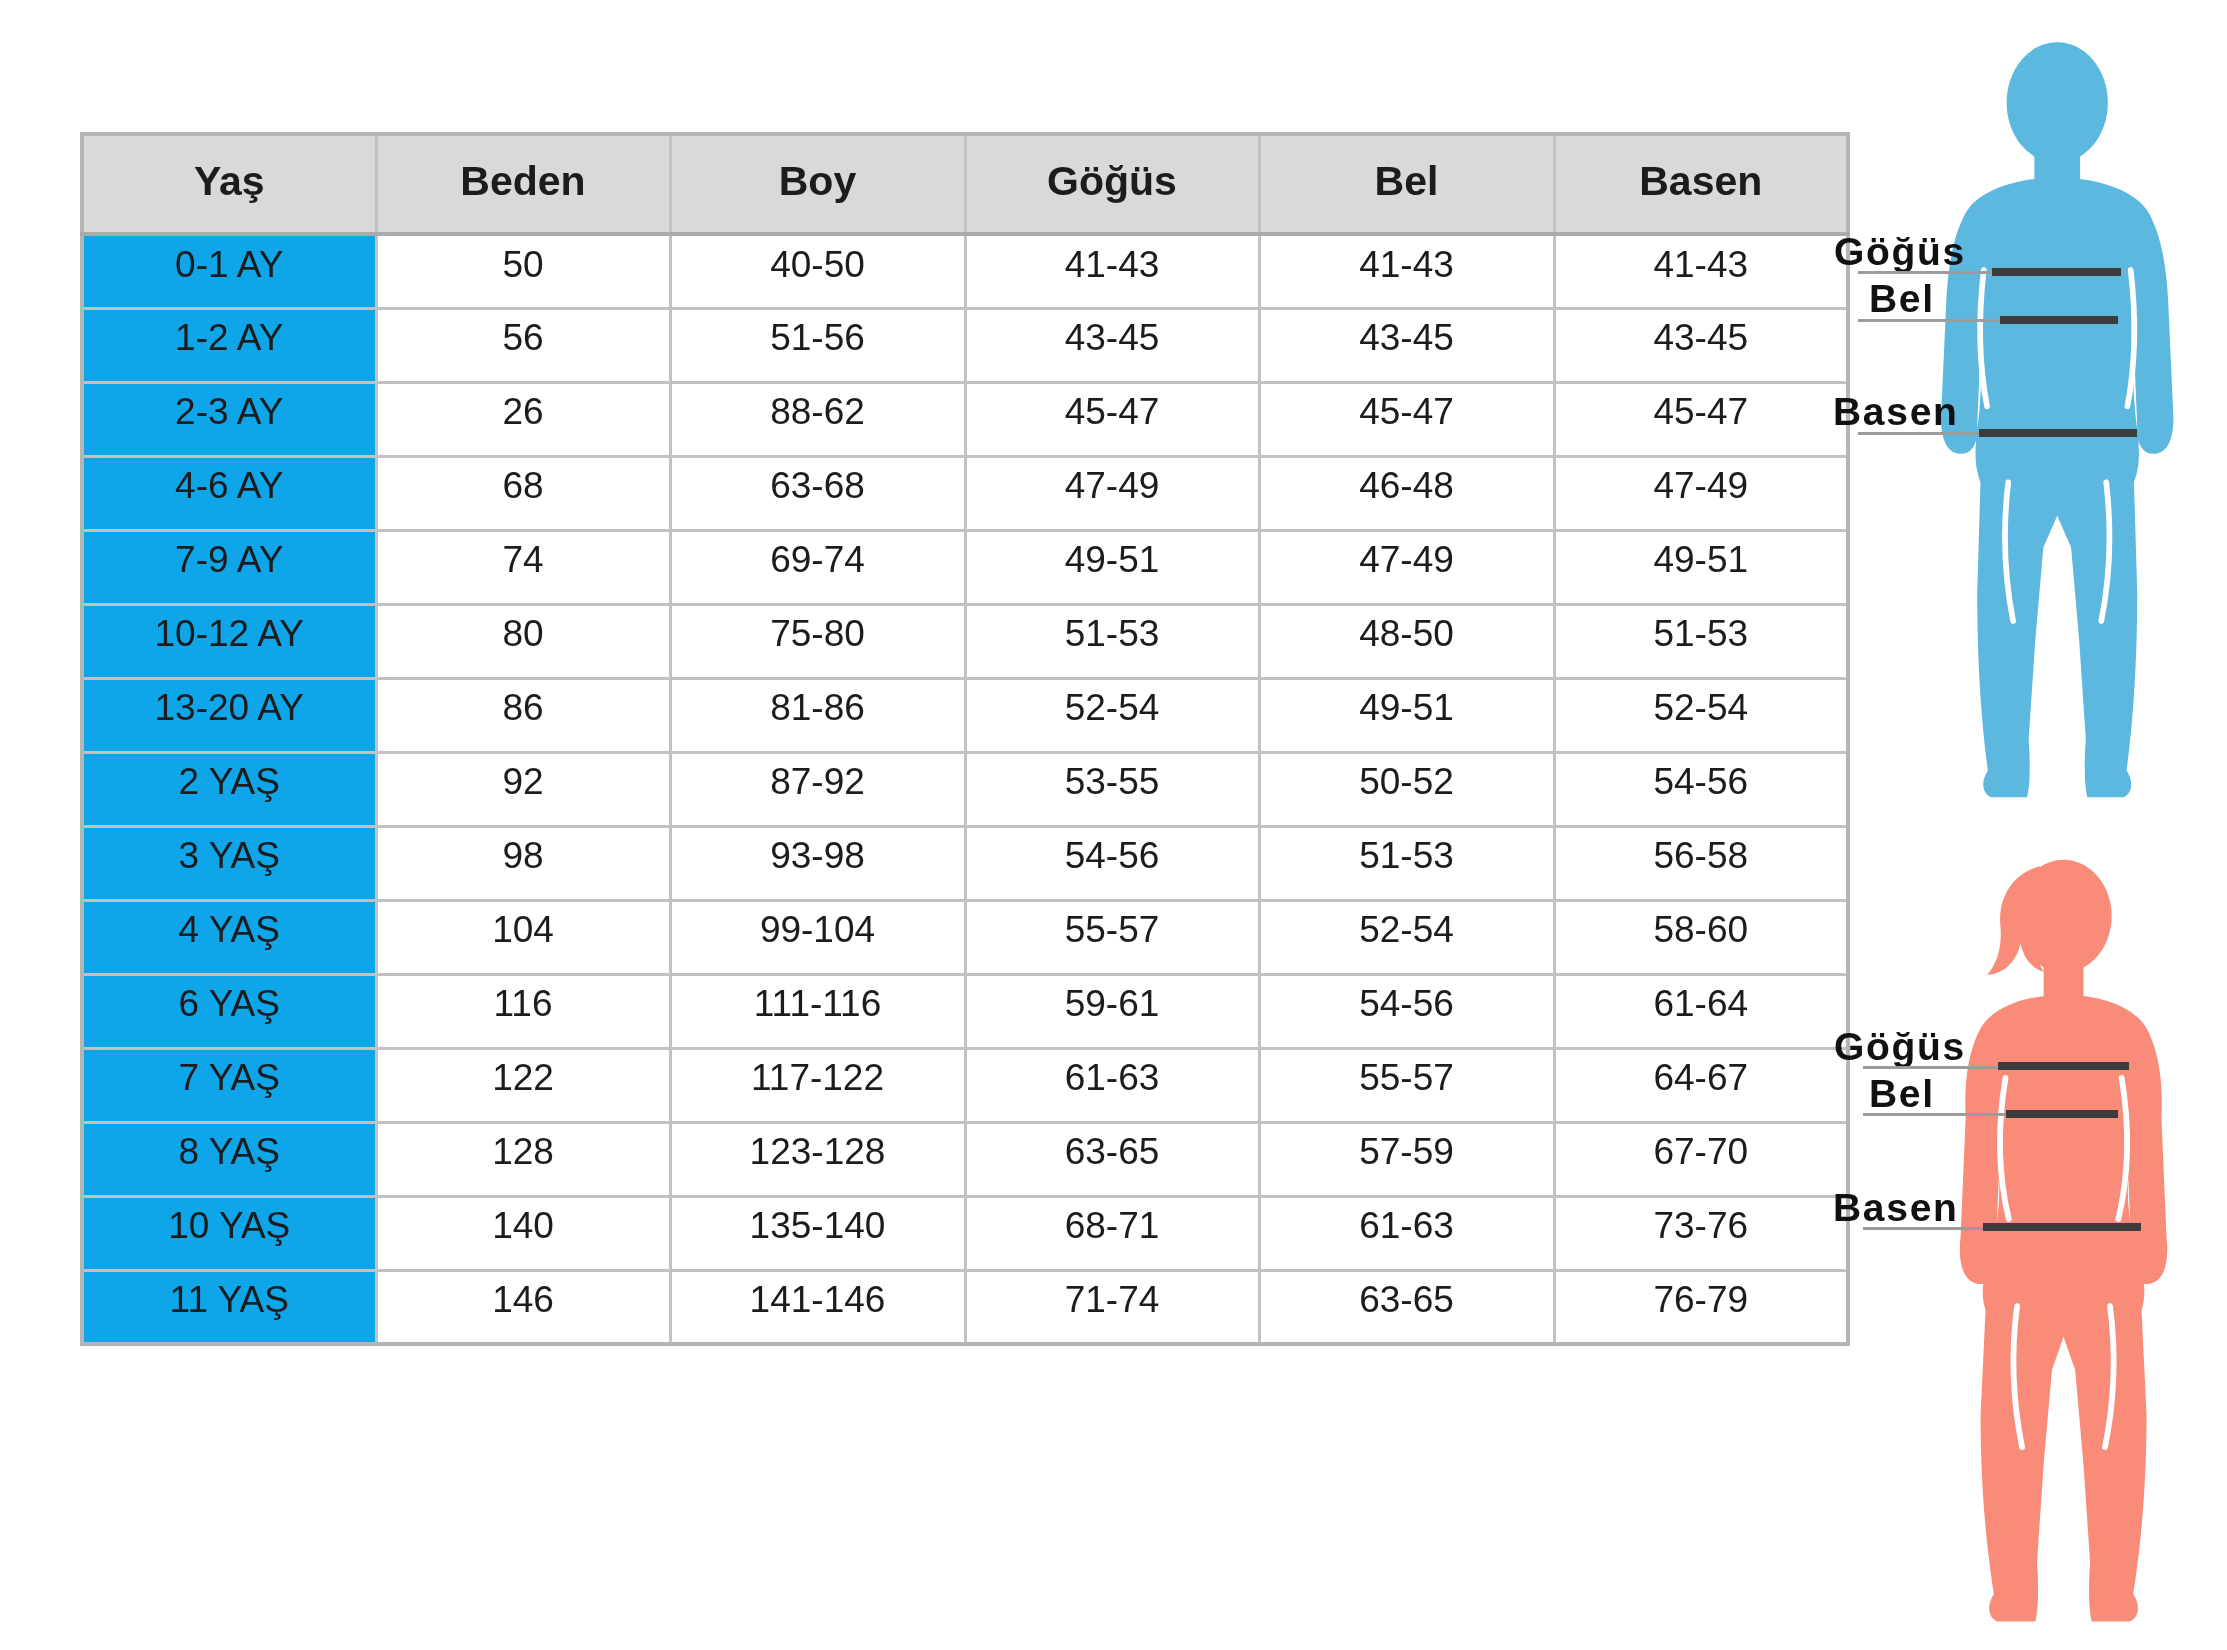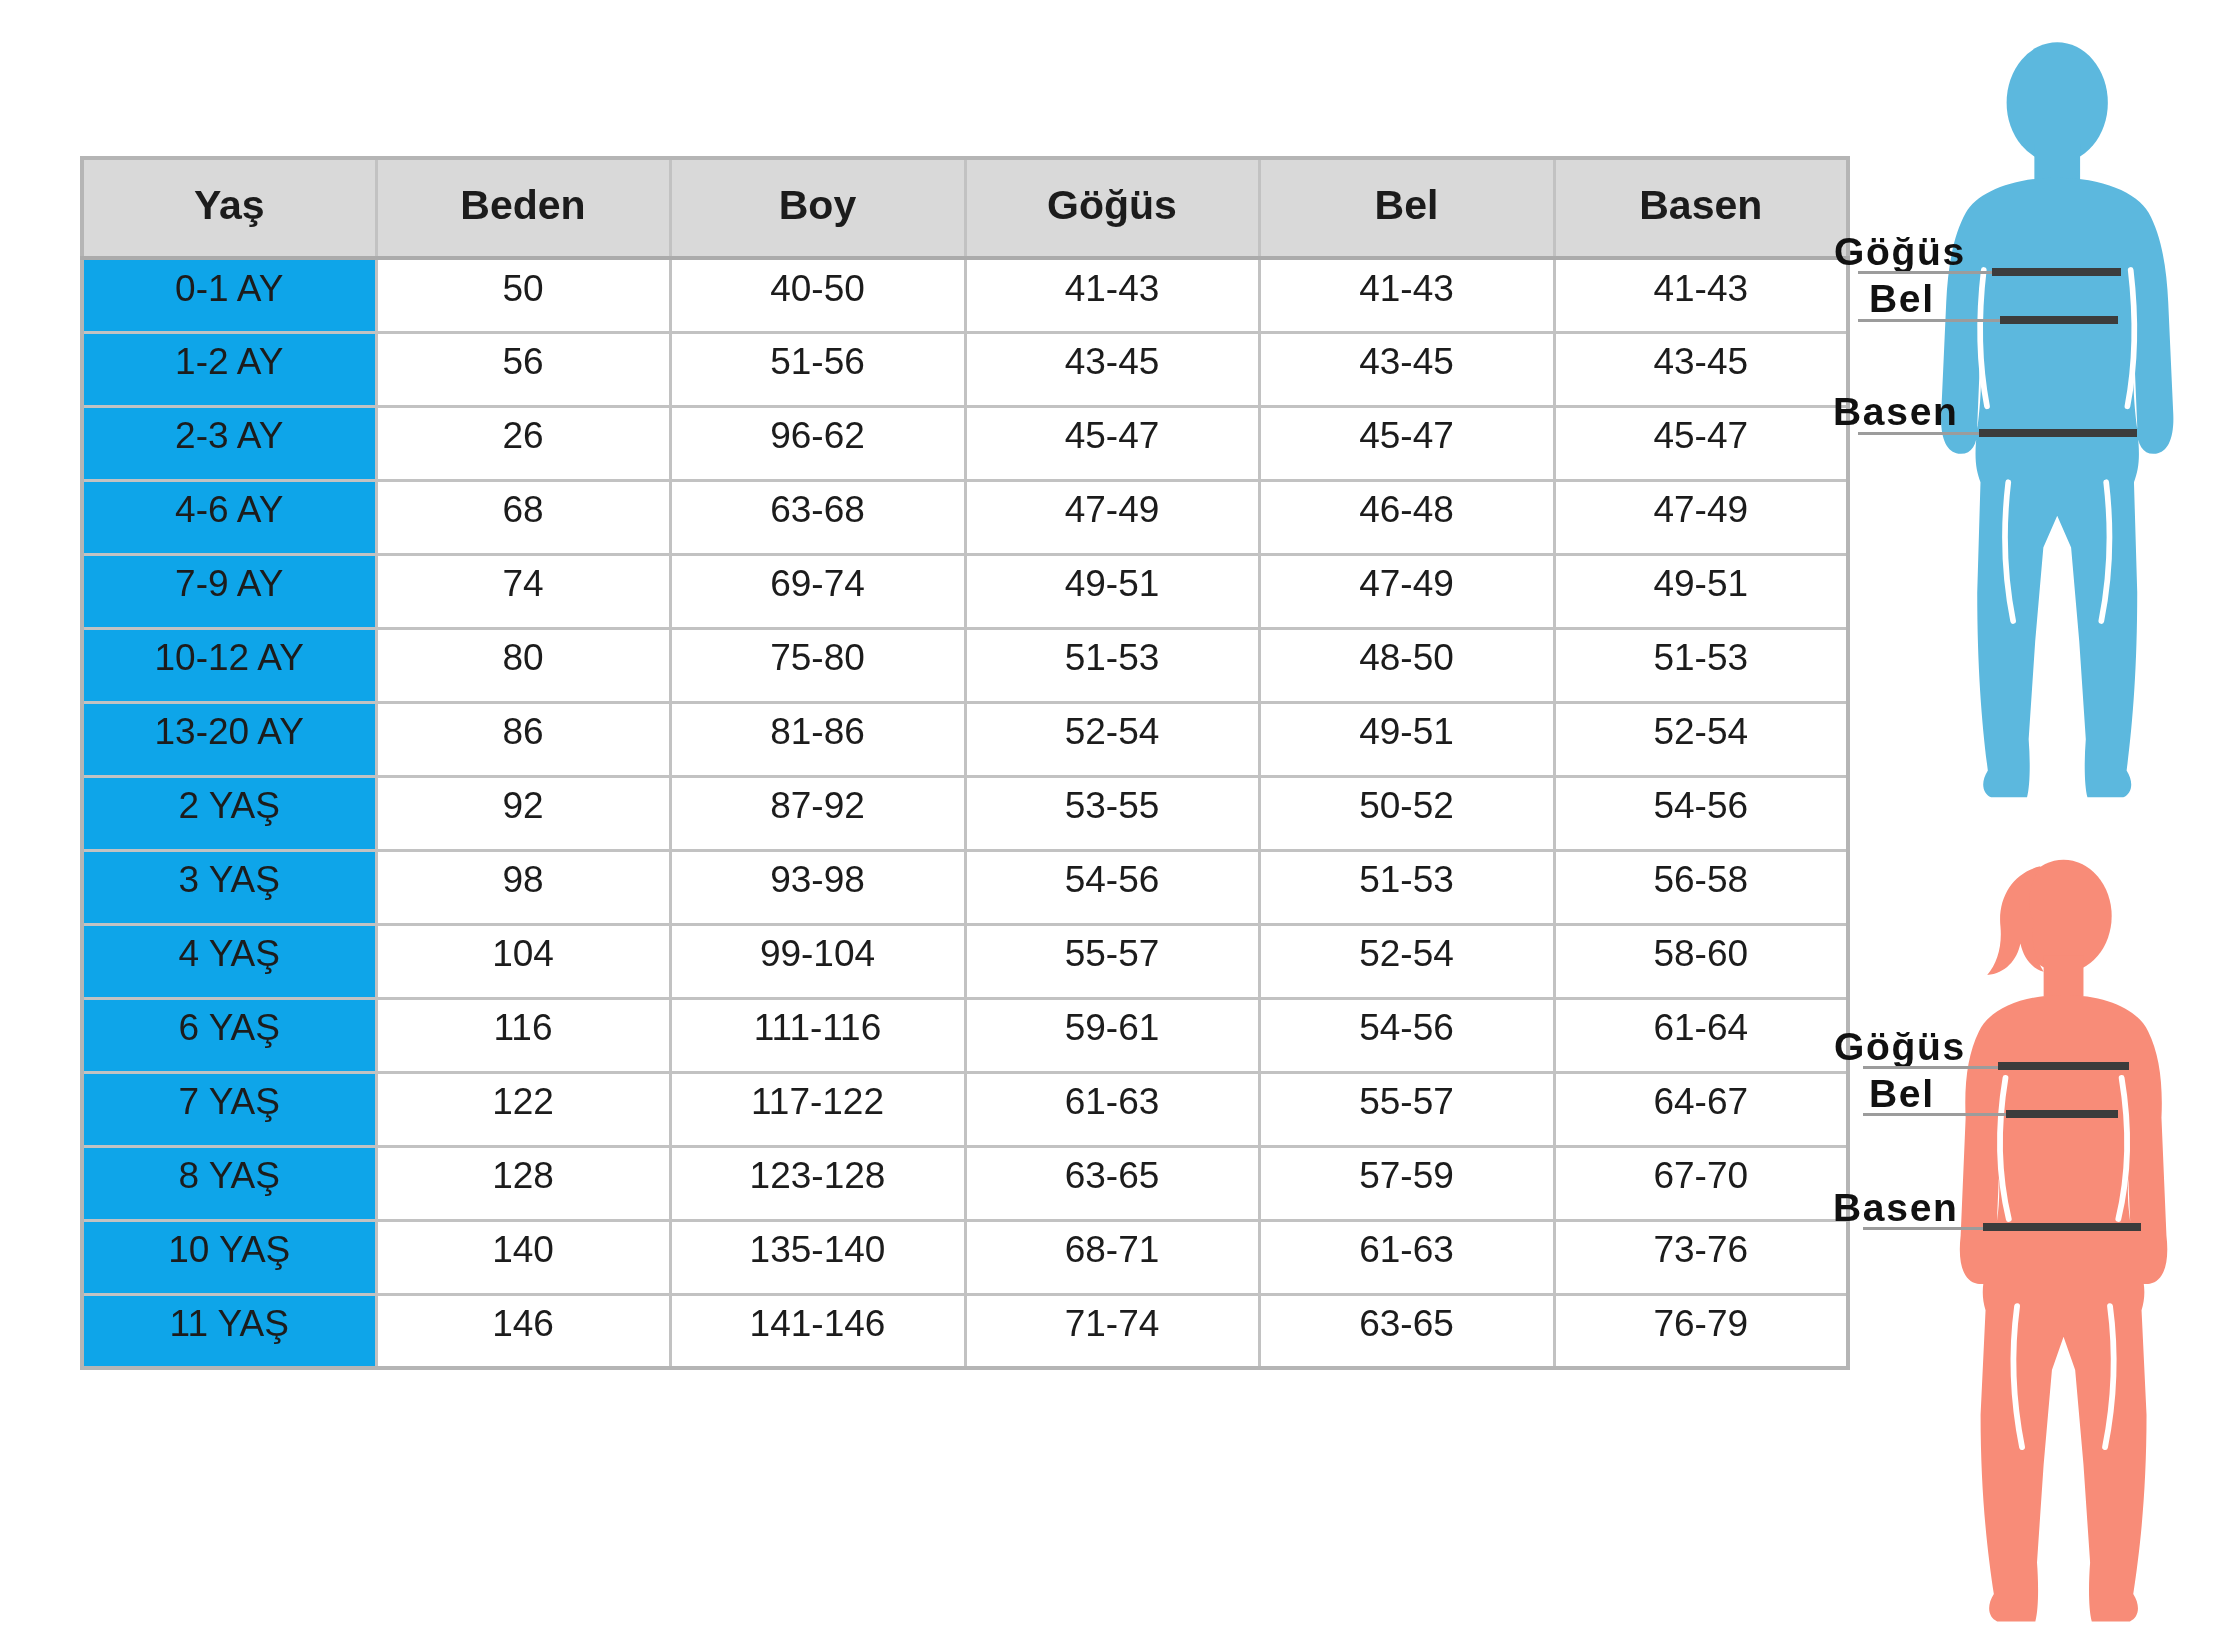--- a/index.html
+++ b/index.html
@@ -1,20 +1,20 @@
 <!DOCTYPE html>
 <html style="font-size:13.3px"><head>
 <meta charset="utf-8">
 <style>
   html,body{margin:0;padding:0;background:#ffffff;}
   #page{position:relative;width:2227px;height:1650px;background:#ffffff;overflow:hidden;
         font-family:"Liberation Sans","DejaVu Sans",sans-serif;color:#1c1c1c;}
 
   
-  table.size{position:absolute;left:80px;top:156px;width:1767px;border-collapse:collapse;
+  table.size{position:absolute;left:80px;top:132px;width:1767px;border-collapse:collapse;
              table-layout:fixed;border:4.1px solid #b5b5b5;font-stretch:condensed;}
   table.size th,table.size td{border:3.3px solid #c2c2c2;text-align:center;vertical-align:middle;
              padding:0 5px 13.3px 5px;overflow:hidden;white-space:nowrap;}
   table.size thead th{height:91px;background:#d9d9d9;font-size:41px;font-weight:700;
              border-bottom:4.1px solid #ababab;padding-bottom:5px;}
   table.size tbody tr{height:74px;}
   table.size tbody th{background:#0ea5e9;font-weight:400;font-size:37px;}
   table.size tbody td{background:#ffffff;font-weight:400;font-size:37px;}
 
   
@@ -89,21 +89,21 @@
           <th>1-2 AY</th>
           <td>56</td>
           <td>51-56</td>
           <td>43-45</td>
           <td>43-45</td>
           <td>43-45</td>
         </tr>
         <tr>
           <th>2-3 AY</th>
           <td>26</td>
-          <td>96-62</td>
+          <td>88-62</td>
           <td>45-47</td>
           <td>45-47</td>
           <td>45-47</td>
         </tr>
         <tr>
           <th>4-6 AY</th>
           <td>68</td>
           <td>63-68</td>
           <td>47-49</td>
           <td>46-48</td>

